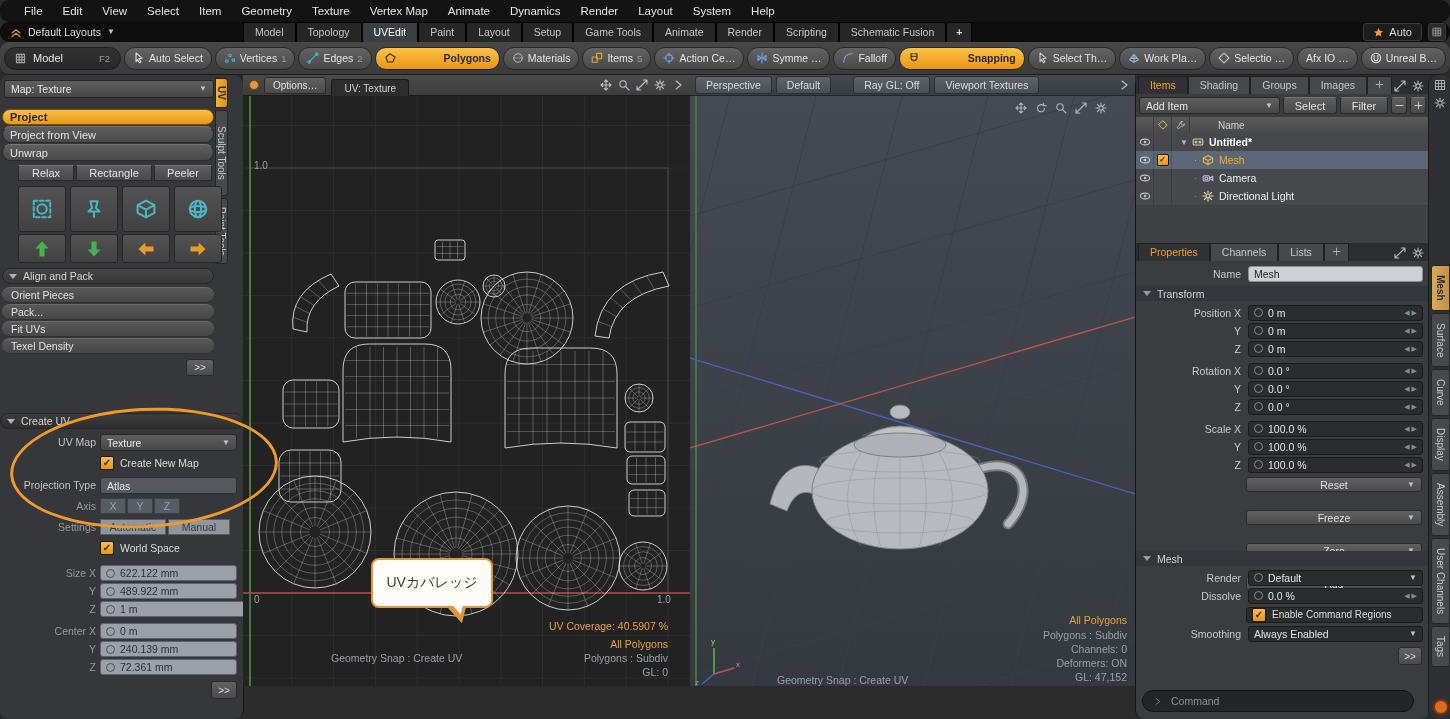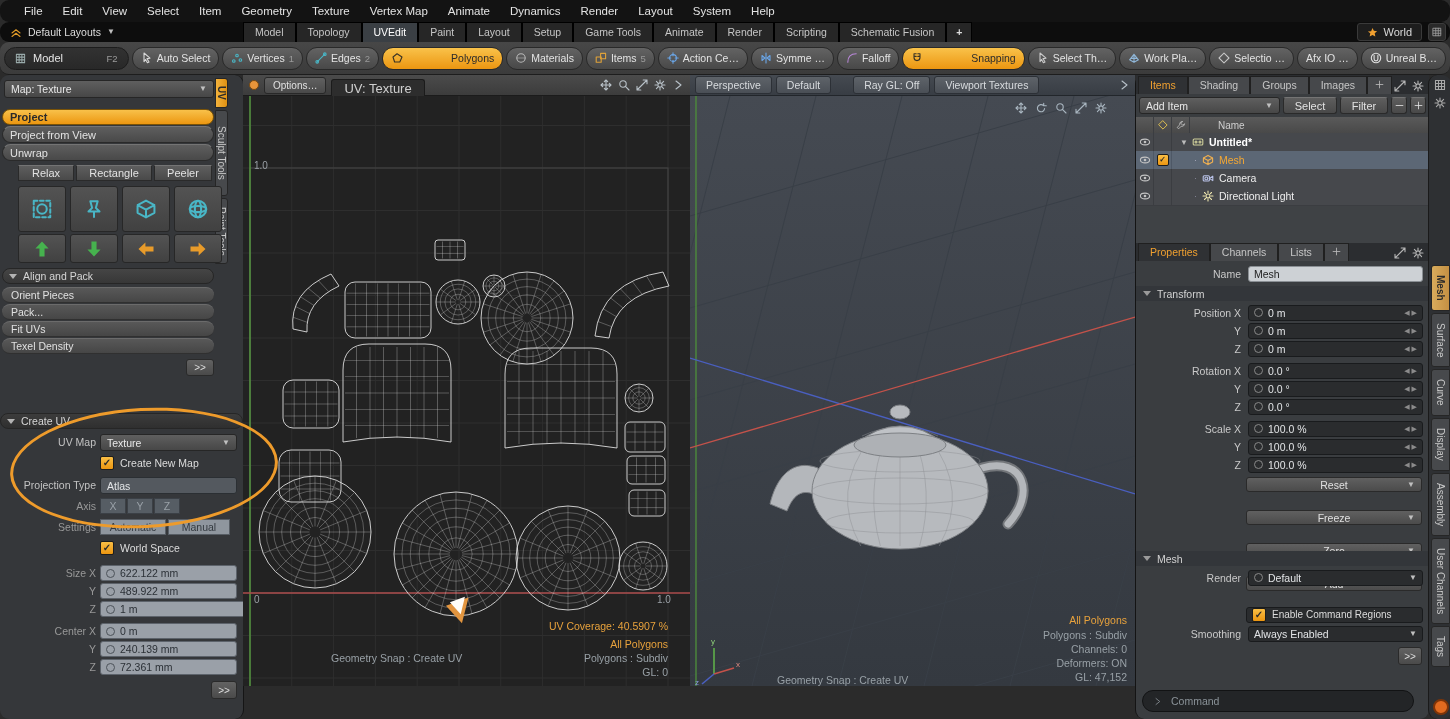--- a/index.html
+++ b/index.html
@@ -23,21 +23,21 @@
   .ltab.plus{padding:0 9px;font-weight:bold;color:#ddd;}
   .only-btn{margin-left:auto;margin-right:6px;display:flex;align-items:center;gap:5px;background:#1d1d1d;border:1px solid #3a3a3a;border-radius:3px;height:16px;padding:0 9px;margin-bottom:1px;color:#d8d8d8;}
   .rsq{width:16px;height:16px;background:#2a2a2a;border:1px solid #3c3c3c;border-radius:3px;margin:0 4px 1px 0;display:flex;align-items:center;justify-content:center;color:#999;}
 
   
   .toolbar{left:0;top:42px;width:100%;height:33px;background:linear-gradient(#474747,#3b3b3b);border-bottom:1px solid #1d1d1d;display:flex;align-items:center;padding:0 4px;gap:3px;box-sizing:border-box;}
   .mode-pill{width:176px;height:23px;background:linear-gradient(#323232,#282828);border:1px solid #1c1c1c;border-radius:12px;display:flex;align-items:center;gap:7px;padding:0 10px;box-sizing:border-box;}
   .mode-pill .lbl{color:#e6e6e6;}
   .mode-pill .key{margin-left:auto;}
   .tb{height:21px;border-radius:11px;background:linear-gradient(#636363,#484848);border:1px solid #292929;display:flex;align-items:center;gap:4px;padding:0 8px;font-size:10.5px;color:#e3e3e3;white-space:nowrap;}
-  .tb.on{background:linear-gradient(#f9c24a,#ec9611);color:#2b2b2b;font-weight:normal;gap:48px;}
+  .tb.on{background:linear-gradient(#f9c24a,#ec9611);color:#2b2b2b;font-weight:bold;gap:48px;}
   .key{color:#9a9a9a;font-size:9.5px;}
 
   
   .lp{left:0;top:75px;width:243px;bottom:0;background:#35373a;border-right:1px solid #151515;}
   .dd{background:linear-gradient(#5f5f5f,#474747);border:1px solid #262626;border-radius:3px;display:flex;align-items:center;padding:0 6px;height:18px;font-size:10.5px;color:#e8e8e8;box-sizing:border-box;}
   .car{margin-left:auto;color:#c0c0c0;font-size:8px;line-height:1;}
   .ob{background:linear-gradient(#f8c14a,#ec9711);color:#2a2a2a;font-weight:bold;border:1px solid #7a5307;display:flex;align-items:center;padding:0 7px;box-sizing:border-box;}
   .gb{background:linear-gradient(#5e5e5e,#494949);border:1px solid #2a2a2a;border-top-color:#747474;color:#e2e2e2;display:flex;align-items:center;padding:0 7px;box-sizing:border-box;}
   .gbc{justify-content:center;padding:0 2px;}
   .sh{background:linear-gradient(#454545,#373737);border:1px solid #262626;display:flex;align-items:center;gap:6px;padding:0 6px;font-size:10.5px;color:#d6d6d6;box-sizing:border-box;}
@@ -57,21 +57,21 @@
   .fieldd{background:#54595f;color:#e4e6e8;border:1px solid #2b2f33;border-radius:3px;height:17px;display:flex;align-items:center;padding:0 6px;font-size:10.5px;box-sizing:border-box;}
   .morebtn{background:linear-gradient(#626262,#4a4a4a);border:1px solid #2a2a2a;border-radius:3px;color:#ddd;display:flex;align-items:center;justify-content:center;font-size:10px;box-sizing:border-box;}
 
   
   .annot{border:3px solid #ee9b2b;border-radius:50%;transform:rotate(-3deg);pointer-events:none;z-index:50;}
 
   
   .uve{left:243px;top:75px;width:447px;height:611px;background:#232323;}
   .pvh{position:absolute;left:0;top:0;right:0;height:21px;background:linear-gradient(#4b4b4b,#3c3c3c);border-bottom:1px solid #1b1b1b;display:flex;align-items:center;gap:5px;padding:0 6px;box-sizing:border-box;}
   .pvbtn{background:linear-gradient(#606060,#4a4a4a);border:1px solid #282828;border-radius:3px;height:15px;display:flex;align-items:center;padding:0 8px;font-size:10px;color:#e0e0e0;}
-  .pvtab{background:#2d2d2d;border:1px solid #1b1b1b;border-bottom:none;height:16px;margin-top:5px;display:flex;align-items:center;padding:0 12px;font-size:13px;color:#cfcfcf;border-radius:3px 3px 0 0;}
+  .pvtab{background:#2d2d2d;border:1px solid #1b1b1b;border-bottom:none;height:16px;margin-top:5px;display:flex;align-items:center;padding:0 12px;font-size:10px;color:#cfcfcf;border-radius:3px 3px 0 0;}
   .hicons{margin-left:auto;display:flex;gap:6px;align-items:center;color:#b9c2c9;}
   .uvc{position:absolute;left:0;top:21px;right:0;bottom:0;}
   .ruler{position:absolute;color:#9aa0a6;font-size:10px;}
   .uvstat{position:absolute;right:22px;text-align:right;font-size:10.5px;}
   .org{color:#e8a23c;}
   .gry{color:#98a0a6;}
   .callout{position:absolute;background:#fffdf7;border:2px solid #e2953f;border-radius:8px;display:flex;align-items:center;justify-content:center;color:#3a3a3a;font-size:14px;z-index:60;}
   .ctail{position:absolute;width:0;height:0;border-left:9px solid transparent;border-right:15px solid transparent;border-top:22px solid #e2953f;transform:rotate(-20deg);z-index:59;}
   .ctail2{position:absolute;width:0;height:0;border-left:6px solid transparent;border-right:10px solid transparent;border-top:15px solid #fffdf7;transform:rotate(-20deg);z-index:61;}
 
@@ -161,21 +161,21 @@
       <span class="ltab">Scripting</span>
       <span class="ltab">Schematic Fusion</span>
       <span class="ltab plus">+</span>
     </div>
     <div class="only-btn">
       <span class="ico" style="color:#f0a030;width:11px;height:11px">
           <svg viewBox="0 0 12 12" width="100%" height="100%" fill="none" stroke="currentColor" stroke-width="1.1" stroke-linecap="round" stroke-linejoin="round">
             <path fill="currentColor" stroke="none" d="M6 1l1.5 3.2 3.5.4-2.6 2.3.7 3.4L6 8.6 2.9 10.3l.7-3.4L1 4.9l3.5-.4Z"></path>
           </svg>
         </span>
-      <span>World</span>
+      <span>Auto</span>
     </div>
     <div class="rsq">
       <span class="ico" style="width:10px;height:10px">
           <svg viewBox="0 0 12 12" width="100%" height="100%" fill="none" stroke="currentColor" stroke-width="1.1" stroke-linecap="round" stroke-linejoin="round">
             <path d="M1.5 1.5h9v9h-9zM1.5 4.5h9M1.5 7.5h9M4.5 1.5v9M7.5 1.5v9"></path>
           </svg>
         </span>
     </div>
   </div>
 
@@ -801,20 +801,23 @@
       <span class="ruler" style="left:11px;top:64px;">1.0</span>
       <span class="ruler" style="left:11px;top:498px;">0</span>
       <span class="ruler" style="left:414px;top:498px;">1.0</span>
 
       <span class="uvstat org" style="top:524px;">UV Coverage: 40.5907 %</span>
       <span class="uvstat org" style="top:542px;">All Polygons</span>
       <span class="uvstat gry" style="top:556px;">Polygons : Subdiv</span>
       <span class="uvstat gry" style="top:570px;">GL: 0</span>
       <span class="gry" style="position:absolute;left:88px;top:556px;font-size:10.5px;">Geometry Snap : Create UV</span>
 
+      <div class="callout" style="left:128px;top:462px;width:118px;height:46px;">
+        <span>UVカバレッジ</span>
+      </div>
       <div class="ctail" style="left:206px;top:505px;"></div>
       <div class="ctail2" style="left:209px;top:503px;"></div>
     </div>
   </div>
 
   <div class="a vp">
     <div class="vph">
       <div class="vptab">Perspective</div>
       <div class="vptab">Default</div>
       <div class="vptab" style="margin-left:18px;">Ray GL: Off</div>
@@ -1202,20 +1205,28 @@
     </div>
 
     <div class="prow" style="top:494px;left:0;right:6px;">
       <span class="plabel">Render</span>
       <div class="vf" style="flex:1;">
           <span class="kf"></span>
           <span>Default</span>
           <span class="car">▼</span>
         </div>
     </div>
+    <div class="prow" style="top:512px;left:0;right:6px;">
+      <span class="plabel">Dissolve</span>
+      <div class="vf" style="flex:1;">
+          <span class="kf"></span>
+          <span>0.0 %</span>
+          <span class="spin">◀ ▶</span>
+        </div>
+    </div>
     <div class="prow" style="top:531px;left:110px;right:6px;">
       <div class="pill" style="flex:1;">
         <span class="cb">✓</span>
         <span>Enable Command Regions</span>
       </div>
     </div>
     <div class="prow" style="top:550px;left:0;right:6px;">
       <span class="plabel">Smoothing</span>
       <div class="vf" style="flex:1;">
           <span>Always Enabled</span>

